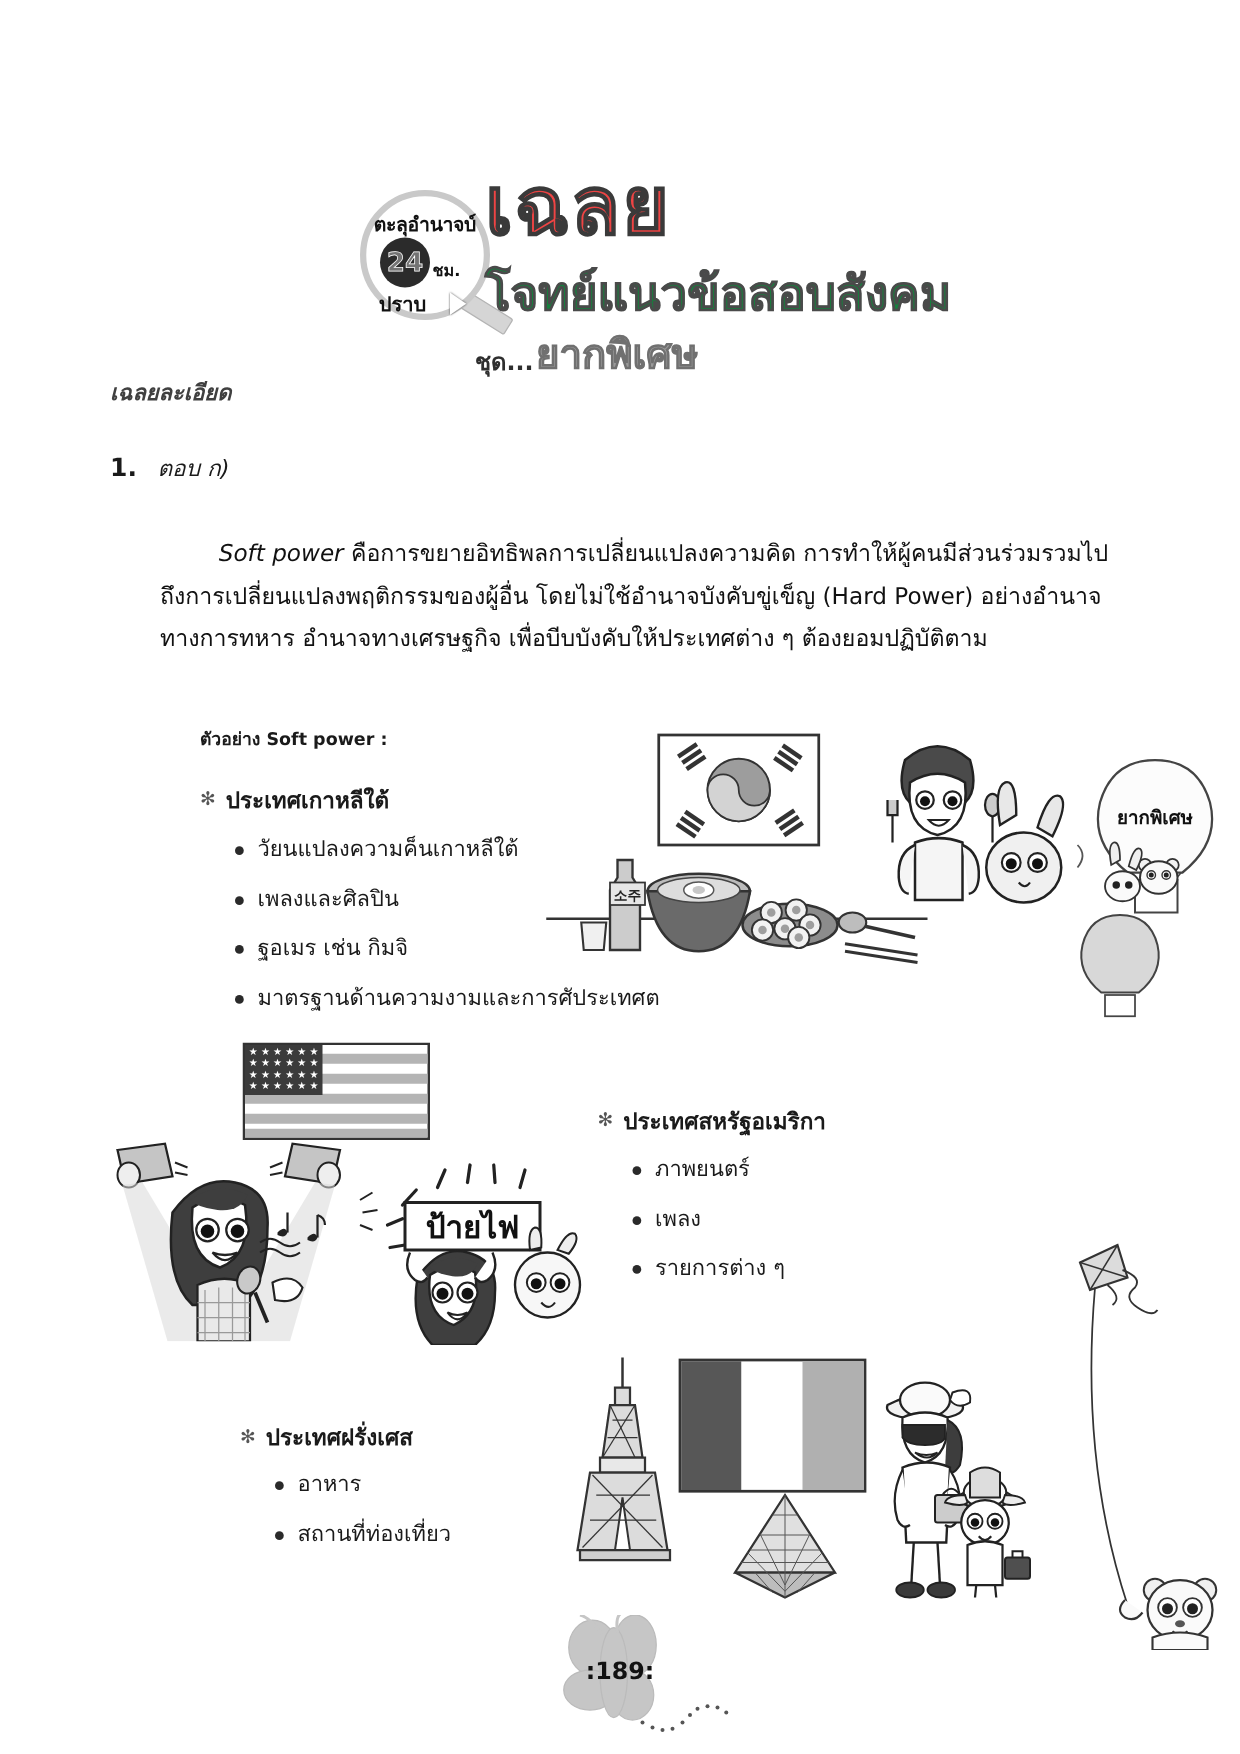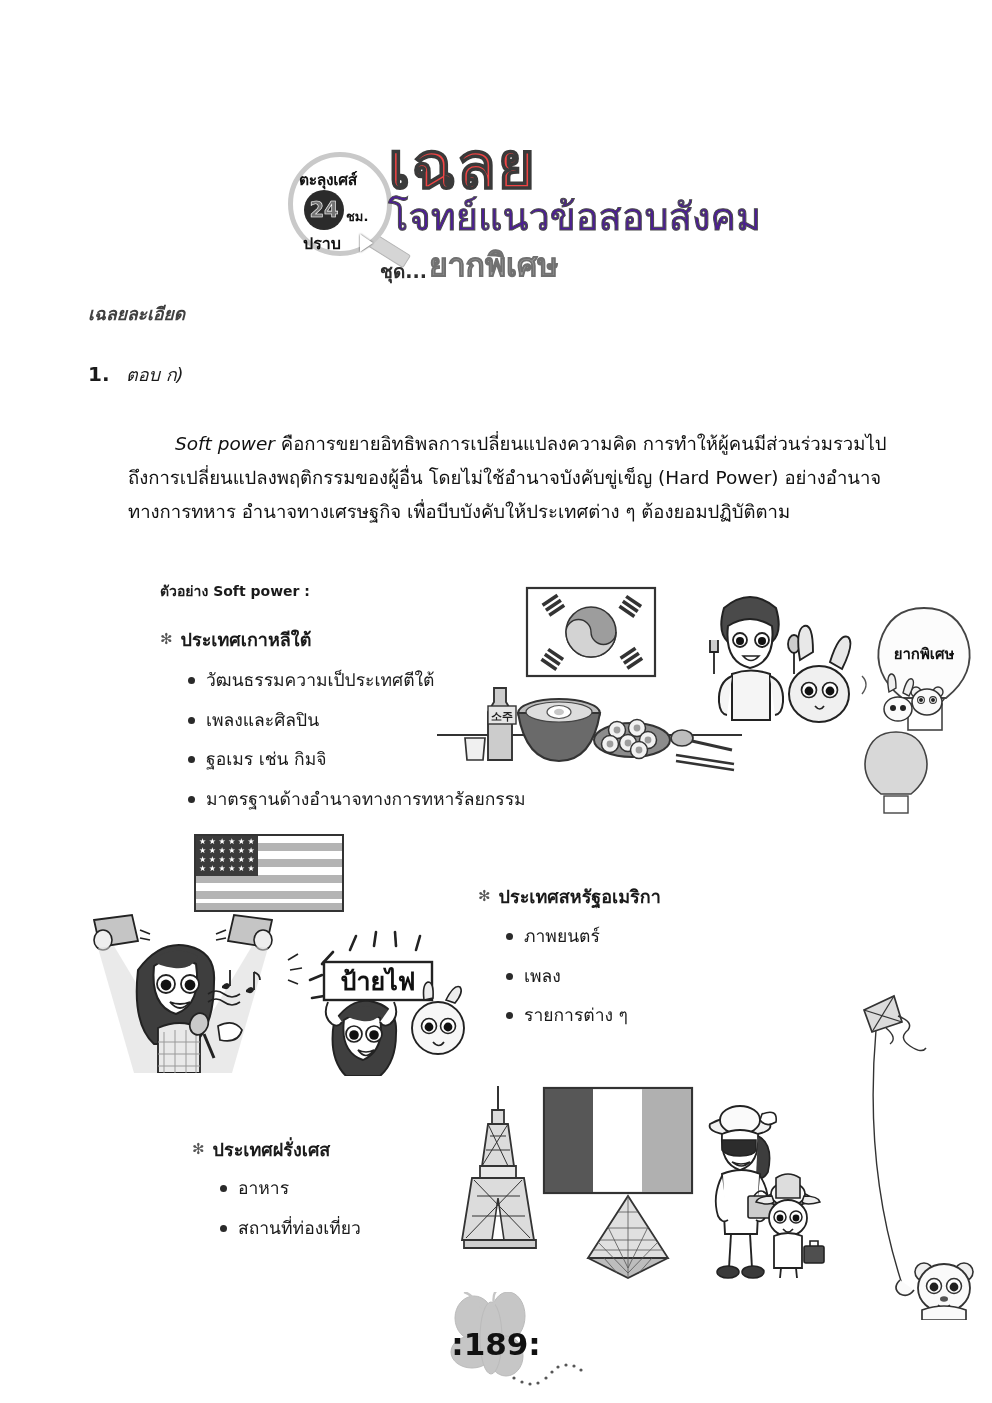--- a/index.html
+++ b/index.html
@@ -103,24 +103,24 @@
   #title-main {
     font-size: 65px;
     font-weight: bold;
     color: #ef4444;
     line-height: 0.92;
     letter-spacing: 1px;
     -webkit-text-stroke: 1.5px #3a3a3a;
   }
   #title-sub {
     font-size: 38px;
-    font-weight: normal;
-    color: #4c1d95;
+    font-weight: bold;
+    color: #15803d;
     line-height: 1.05;
-    margin-top: 2px;
+    margin-top: 20px;
     -webkit-text-stroke: 1px #4a4a4a;
   }
   #title-set-row {
     display: flex;
     align-items: flex-end;
     margin-top: 1px;
     margin-left: -8px;
   }
   #title-set-prefix {
     font-size: 19px;
@@ -240,35 +240,35 @@
   #page-footer {
     position: absolute;
     left: 428px; top: 1292px;
     width: 160px; height: 100px;
   }
   #page-number {
     position: absolute;
     left: 0; top: 34px;
     width: 136px;
     text-align: center;
-    font-size: 31px;
+    font-size: 19px;
     font-weight: bold;
     color: #111;
     z-index: 3;
   }
 </style>
 </head>
 <body>
 
 <div id="header-banner">
 
   <div id="magnifier-badge">
     <div id="magnifier-handle"></div>
     <div id="magnifier-ring"></div>
-    <div class="badge-text" id="badge-line-top">ตะลุงเศส์</div>
+    <div class="badge-text" id="badge-line-top">ตะลุอำนาจบ์</div>
     <div id="badge-circle"></div>
     <div id="badge-number">24</div>
     <div class="badge-text" id="badge-unit">ชม.</div>
     <div class="badge-text" id="badge-line-bottom">ปราบ</div>
     <div id="badge-arrow"></div>
   </div>
 
   <div id="title-group">
     <div id="title-main">เฉลย</div>
     <div id="title-sub">โจทย์แนวข้อสอบสังคม</div>
@@ -292,33 +292,33 @@
 
 <div id="examples-title">ตัวอย่าง Soft power :</div>
 
 <div class="country-heading" id="korea-heading">
   <span class="star-icon">✻</span>
   <span>ประเทศเกาหลีใต้</span>
 </div>
 <ul class="bullet-list" id="korea-list">
   <li>
       <span class="dot"></span>
-      <span>วัฒนธรรมความเป็ประเทศตีใต้</span>
+      <span>วัยนแปลงความค็นเกาหลีใต้</span>
     </li>
   <li>
       <span class="dot"></span>
       <span>เพลงและศิลปิน</span>
     </li>
   <li>
       <span class="dot"></span>
       <span>ฐอเมร เช่น กิมจิ</span>
     </li>
   <li>
       <span class="dot"></span>
-      <span>มาตรฐานด้างอำนาจทางการทหารัลยกรรม</span>
+      <span>มาตรฐานด้านความงามและการศัประเทศต</span>
     </li>
 </ul>
 
 <div class="country-heading" id="usa-heading">
   <span class="star-icon">✻</span>
   <span>ประเทศสหรัฐอเมริกา</span>
 </div>
 <ul class="bullet-list" id="usa-list">
   <li>
       <span class="dot"></span>

